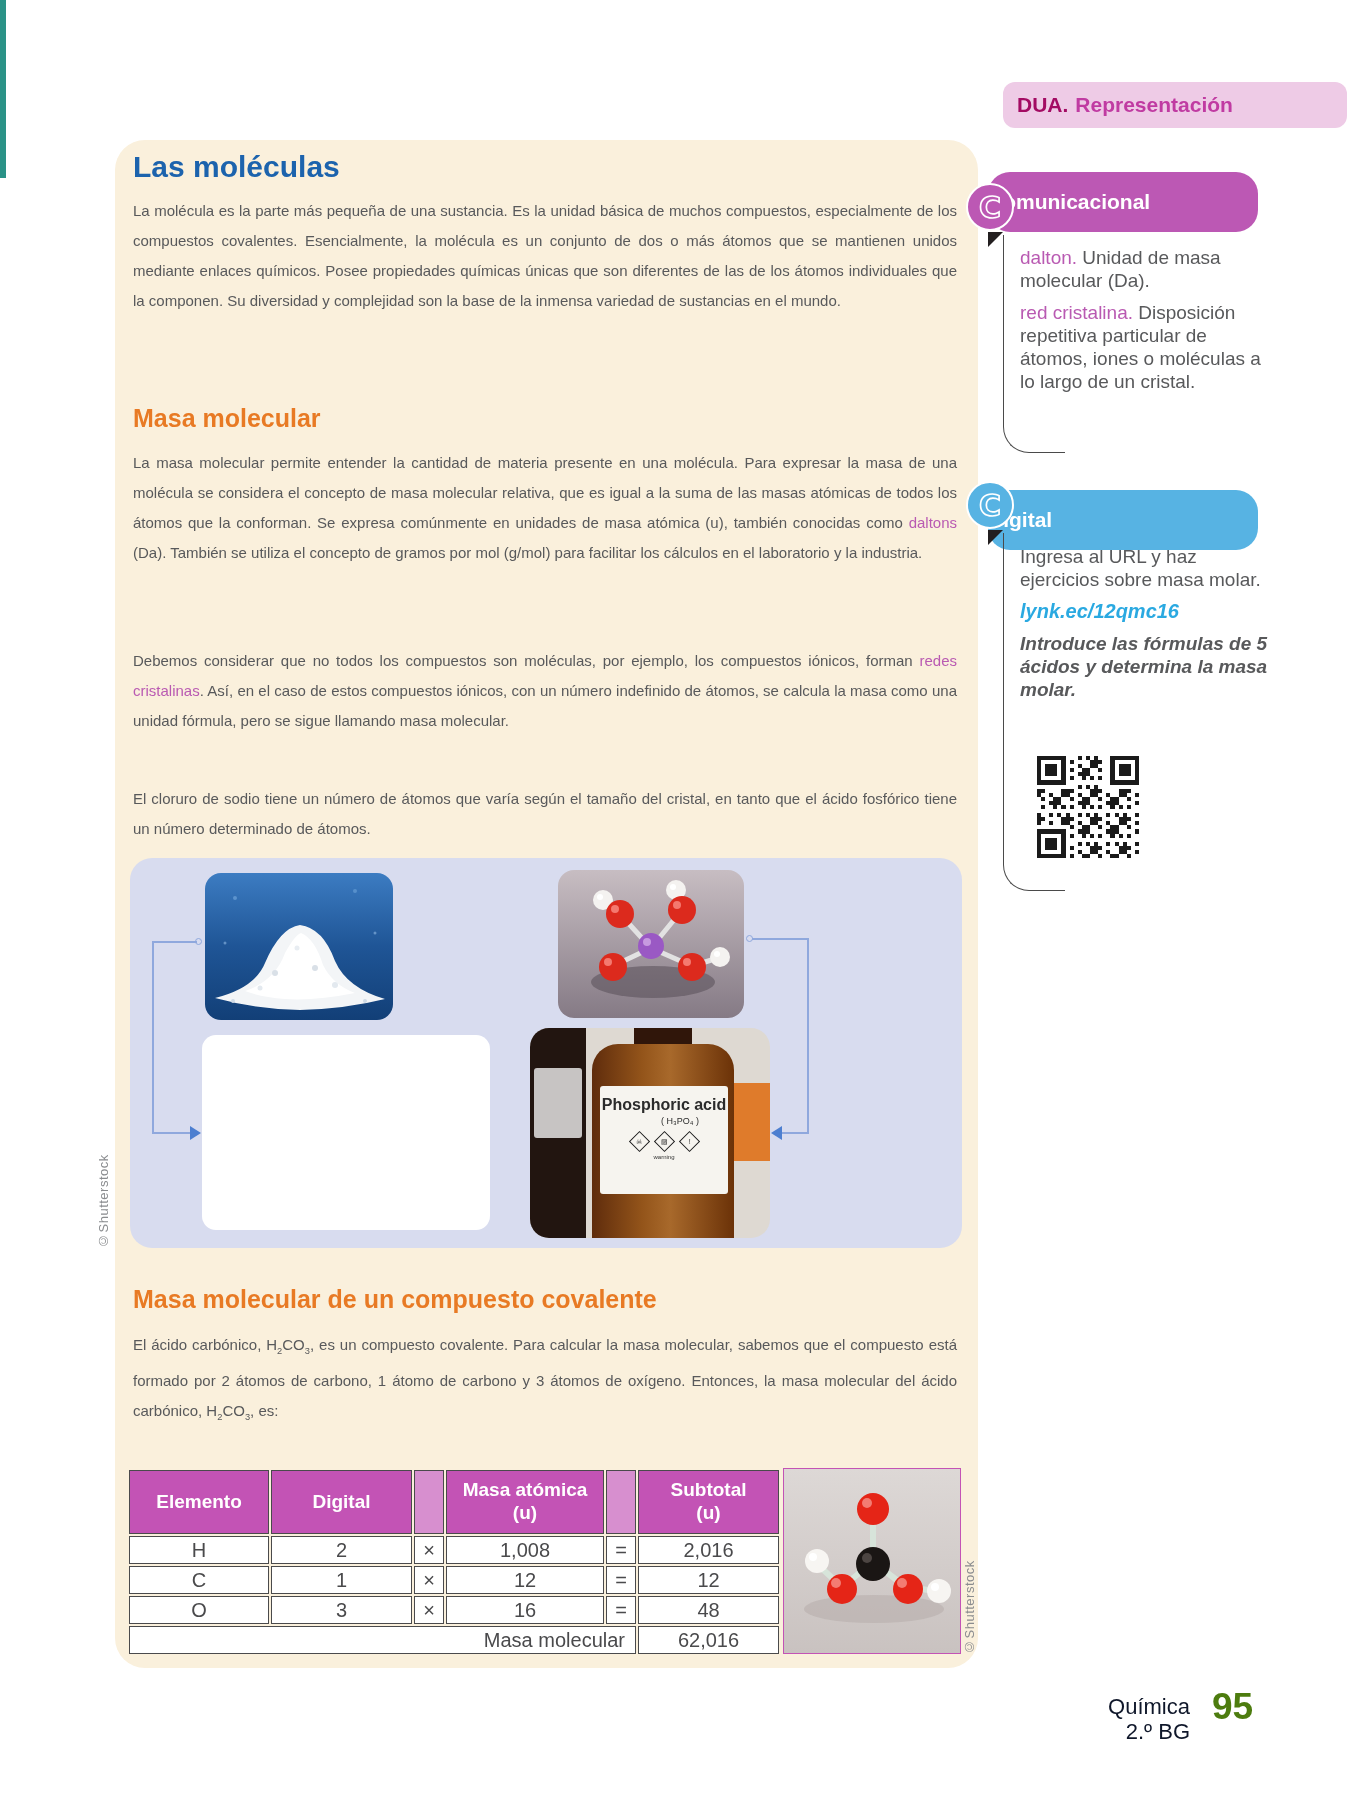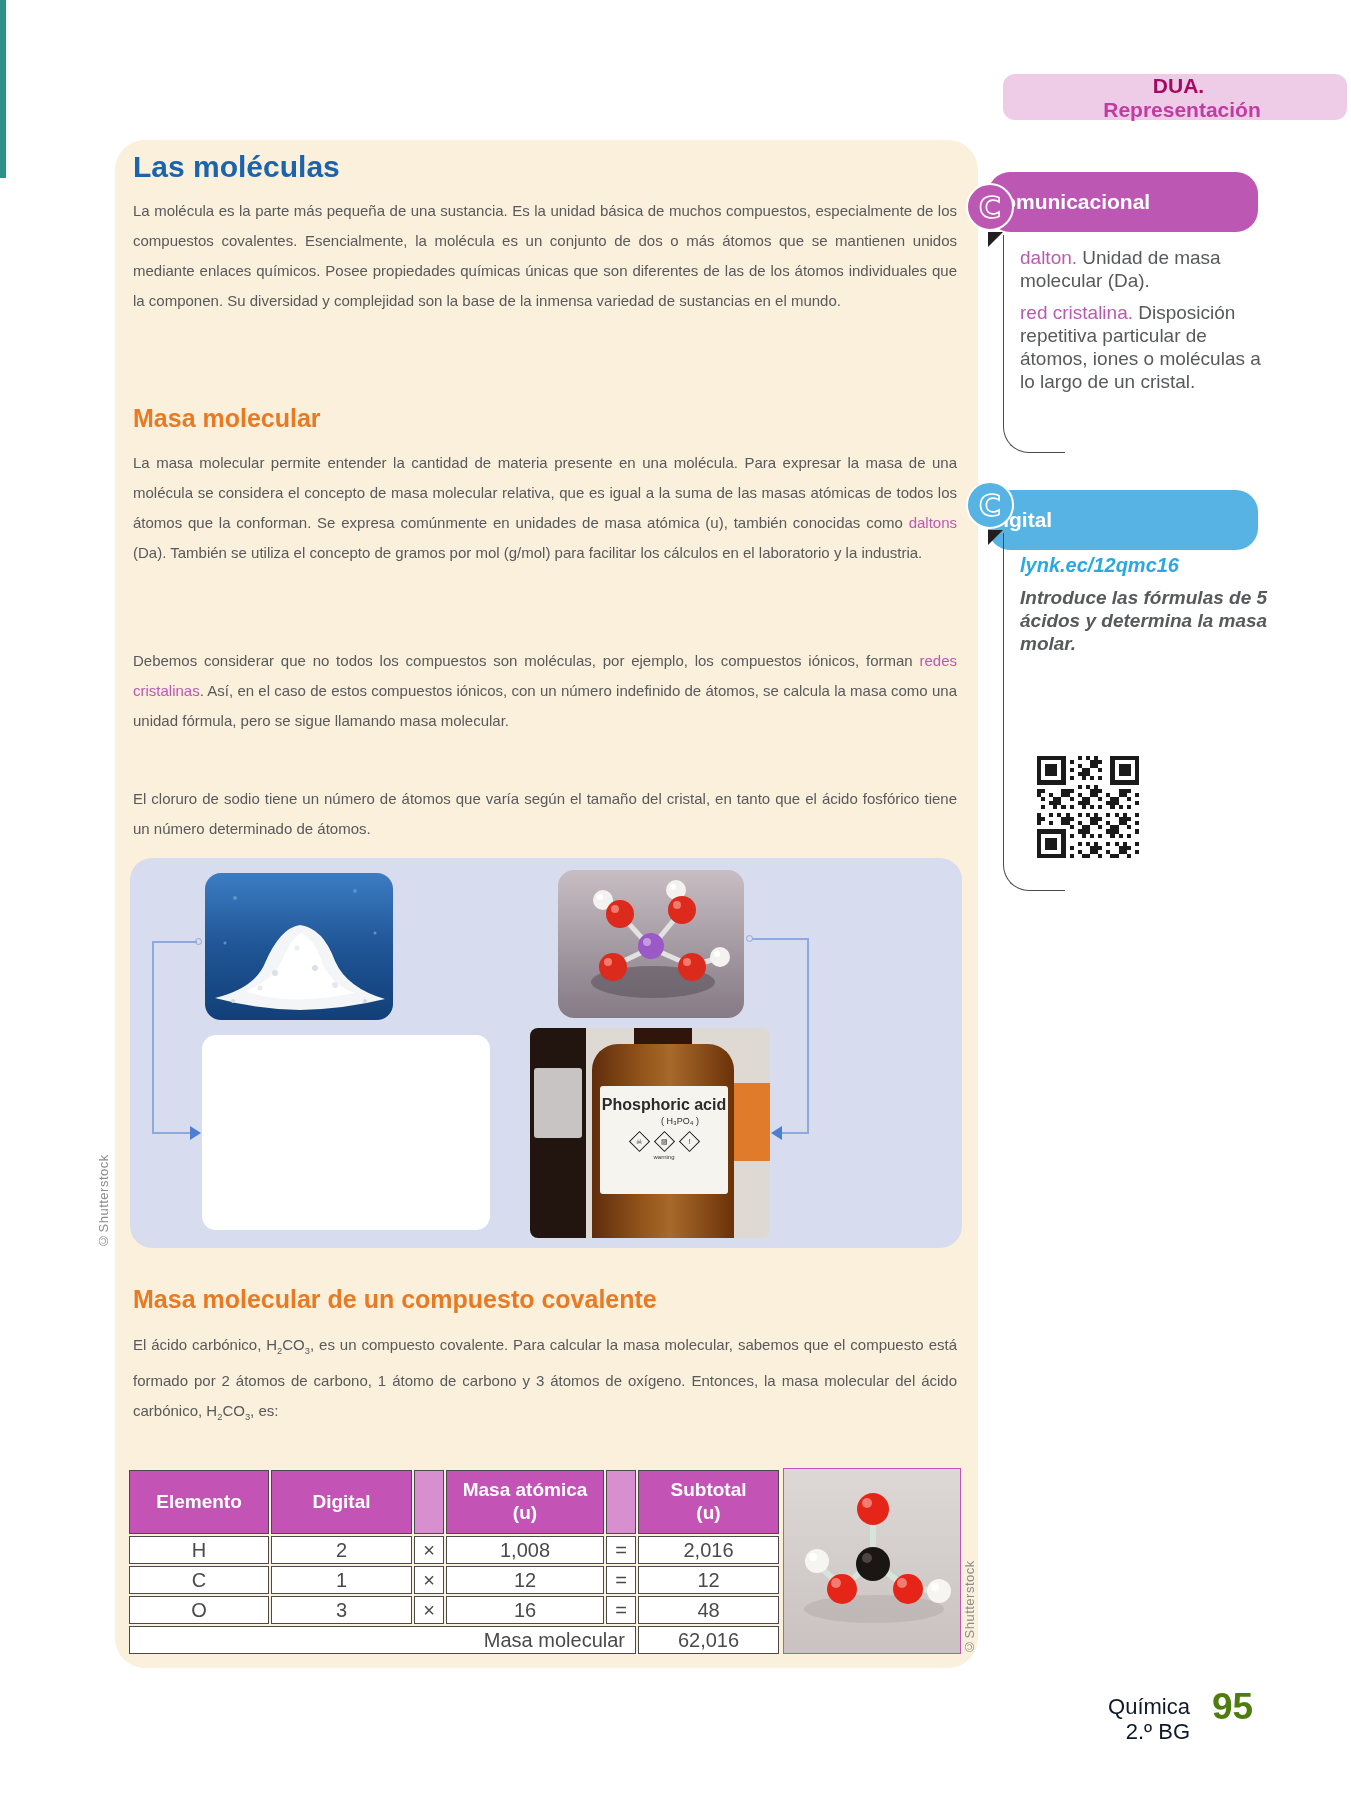--- a/index.html
+++ b/index.html
@@ -20,21 +20,21 @@
   .para{left:133px;width:824px;font-size:15px;line-height:30px;color:var(--text-gray);text-align:justify;}
   .accent{color:var(--orchid);}
   sub{font-size:0.62em;}
   .h-orange{left:133px;font-size:25px;font-weight:bold;color:var(--orange-head);}
   
   .fig-panel{left:130px;top:858px;width:832px;height:390px;background:var(--lavender);border-radius:22px;}
   .photo{overflow:hidden;}
   .salt{left:205px;top:873px;width:188px;height:147px;border-radius:16px;}
   .molecule{left:558px;top:870px;width:186px;height:148px;border-radius:16px;}
   .whitebox{left:202px;top:1035px;width:288px;height:195px;background:#fff;border-radius:14px;}
-  .bottle{left:530px;top:1028px;width:240px;height:210px;border-radius:8px;background:#ded9d2;}
+  .bottle{left:530px;top:1028px;width:240px;height:210px;border-radius:19px;background:#ded9d2;}
   .vcredit{writing-mode:vertical-rl;transform:rotate(180deg);font-size:13px;color:#8a8c8f;letter-spacing:.5px;}
   .credit-left{left:96px;top:1100px;height:148px;}
   .credit-table{left:962px;top:1562px;height:92px;}
   .conn{background:var(--conn);}
   .conn-h{height:2px;} .conn-v{width:2px;}
   .conn-dot{width:7px;height:7px;border:1.5px solid var(--conn);border-radius:50%;background:var(--lavender);}
   .arrow-r{width:0;height:0;border-top:7px solid transparent;border-bottom:7px solid transparent;border-left:11px solid var(--conn-arrow);}
   .arrow-l{width:0;height:0;border-top:7px solid transparent;border-bottom:7px solid transparent;border-right:11px solid var(--conn-arrow);}
   
   .bottle .b-left{position:absolute;left:0;top:0;width:56px;height:210px;background:#221510;}
@@ -43,21 +43,21 @@
   .bottle .b-neck{position:absolute;left:104px;top:0;width:58px;height:28px;background:#30160a;}
   .bottle .b-body{position:absolute;left:62px;top:16px;width:142px;height:194px;background:linear-gradient(90deg,#5f2c0c,#93541a 35%,#a8692b 55%,#6b3208);border-radius:26px 26px 0 0;}
   .bottle .b-label{position:absolute;left:70px;top:58px;width:128px;height:108px;background:#f6f4ef;border-radius:3px;text-align:center;color:#2b2b2b;}
   .b-label .bl-title{font-size:16px;font-weight:bold;margin-top:10px;}
   .b-label .bl-formula{font-size:9px;margin-top:2px;padding-left:32px;}
   .b-label .bl-diamonds{margin-top:8px;display:flex;justify-content:center;gap:10px;}
   .diamond{width:15px;height:15px;border:1.6px solid #1d1d1d;transform:rotate(45deg);display:flex;align-items:center;justify-content:center;}
   .diamond span{transform:rotate(-45deg);font-size:7px;line-height:1;}
   .b-label .bl-warning{font-size:6px;margin-top:5px;color:#333;}
   
-  .dua{left:1003px;top:74px;width:344px;height:46px;background:var(--dua-bg);border-radius:12px;display:flex;align-items:center;padding-left:14px;font-size:21px;font-weight:bold;flex-direction:column;}
+  .dua{left:1003px;top:82px;width:344px;height:46px;background:var(--dua-bg);border-radius:12px;display:flex;align-items:center;padding-left:14px;font-size:21px;font-weight:bold;}
   .dua .dua-prefix{color:var(--dua-dark);margin-right:7px;}
   .dua .dua-label{color:var(--dua-mid);}
   .pill{width:270px;height:60px;border-radius:22px;display:flex;align-items:center;color:#fff;font-size:21px;font-weight:bold;}
   .pill-com{left:988px;top:172px;background:var(--pill-purple);}
   .pill-dig{left:988px;top:470px;background:var(--pill-blue);margin-top:20px;}
   .clogo{width:48px;height:48px;border-radius:50%;border:2px solid #fff;display:flex;align-items:center;justify-content:center;}
   .clogo-com{left:966px;top:183px;background:var(--pill-purple);}
   .clogo-dig{left:966px;top:481px;background:var(--pill-blue);}
   .clogo span{font-size:30px;font-weight:bold;color:transparent;-webkit-text-stroke:1.6px #fff;font-family:"DejaVu Sans",sans-serif;}
   .notch{width:0;height:0;border-top:15px solid #231f20;border-right:15px solid transparent;}
@@ -317,20 +317,21 @@
 
   <div class="abs pill pill-dig">
     <span>Digital</span>
   </div>
   <div class="abs clogo clogo-dig">
       <span>C</span>
     </div>
   <div class="abs notch notch-dig"></div>
   <div class="abs sidebody-border border-dig"></div>
   <div class="abs digital-body">
+    <p>Ingresa al URL y haz ejercicios sobre masa molar.</p>
     <a href="#" class="digital-link">lynk.ec/12qmc16</a>
     <p class="digital-note">Introduce las fórmulas de 5 ácidos y determina la masa molar.</p>
   </div>
   <div class="abs qr"><svg id="qr" width="102" height="102" viewBox="0 0 25 25" shape-rendering="crispEdges">
         <rect x="0" y="8" width="1" height="1" fill="#1a1a1a"></rect>
         <rect x="0" y="9" width="1" height="1" fill="#1a1a1a"></rect>
         <rect x="0" y="14" width="1" height="1" fill="#1a1a1a"></rect>
         <rect x="0" y="15" width="1" height="1" fill="#1a1a1a"></rect>
         <rect x="0" y="16" width="1" height="1" fill="#1a1a1a"></rect>
         <rect x="1" y="8" width="1" height="1" fill="#1a1a1a"></rect>

